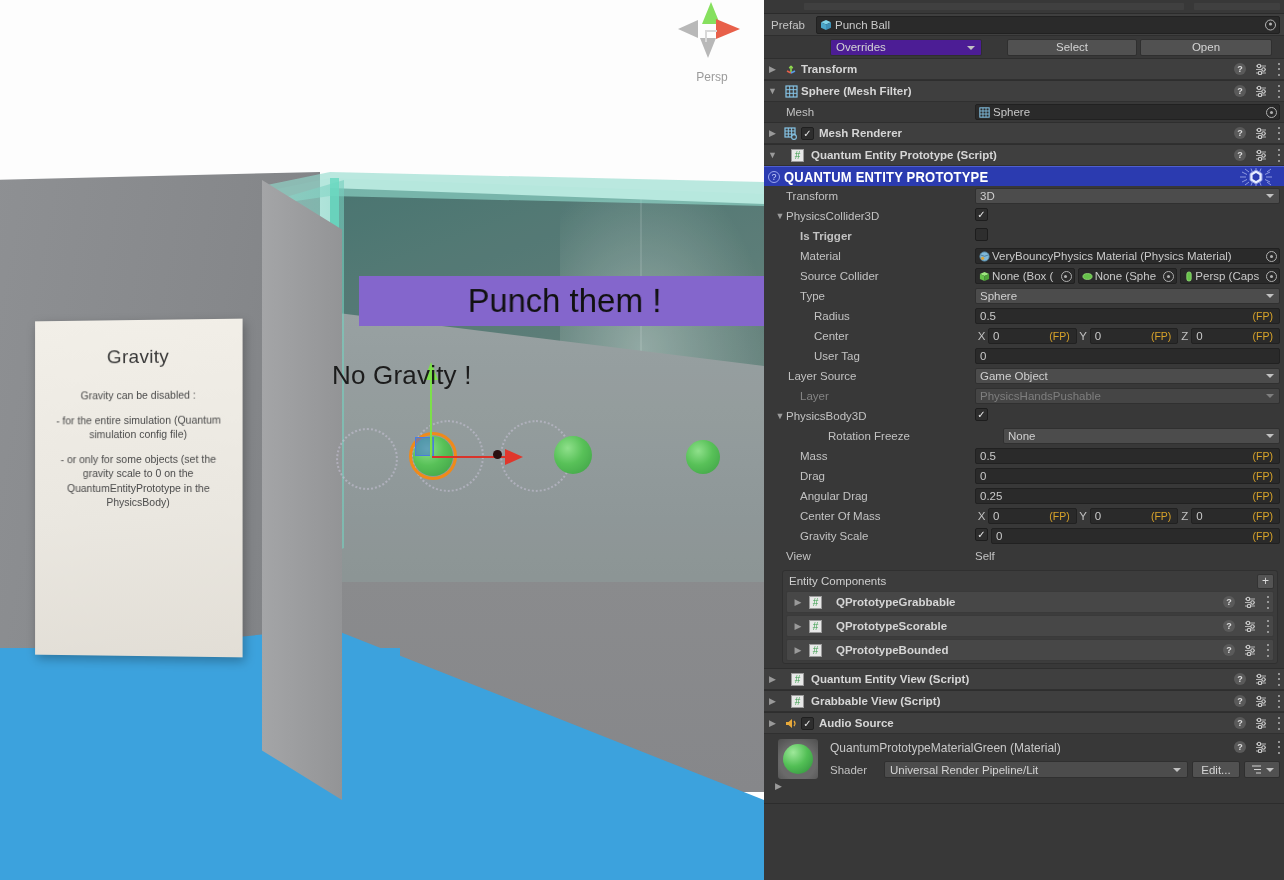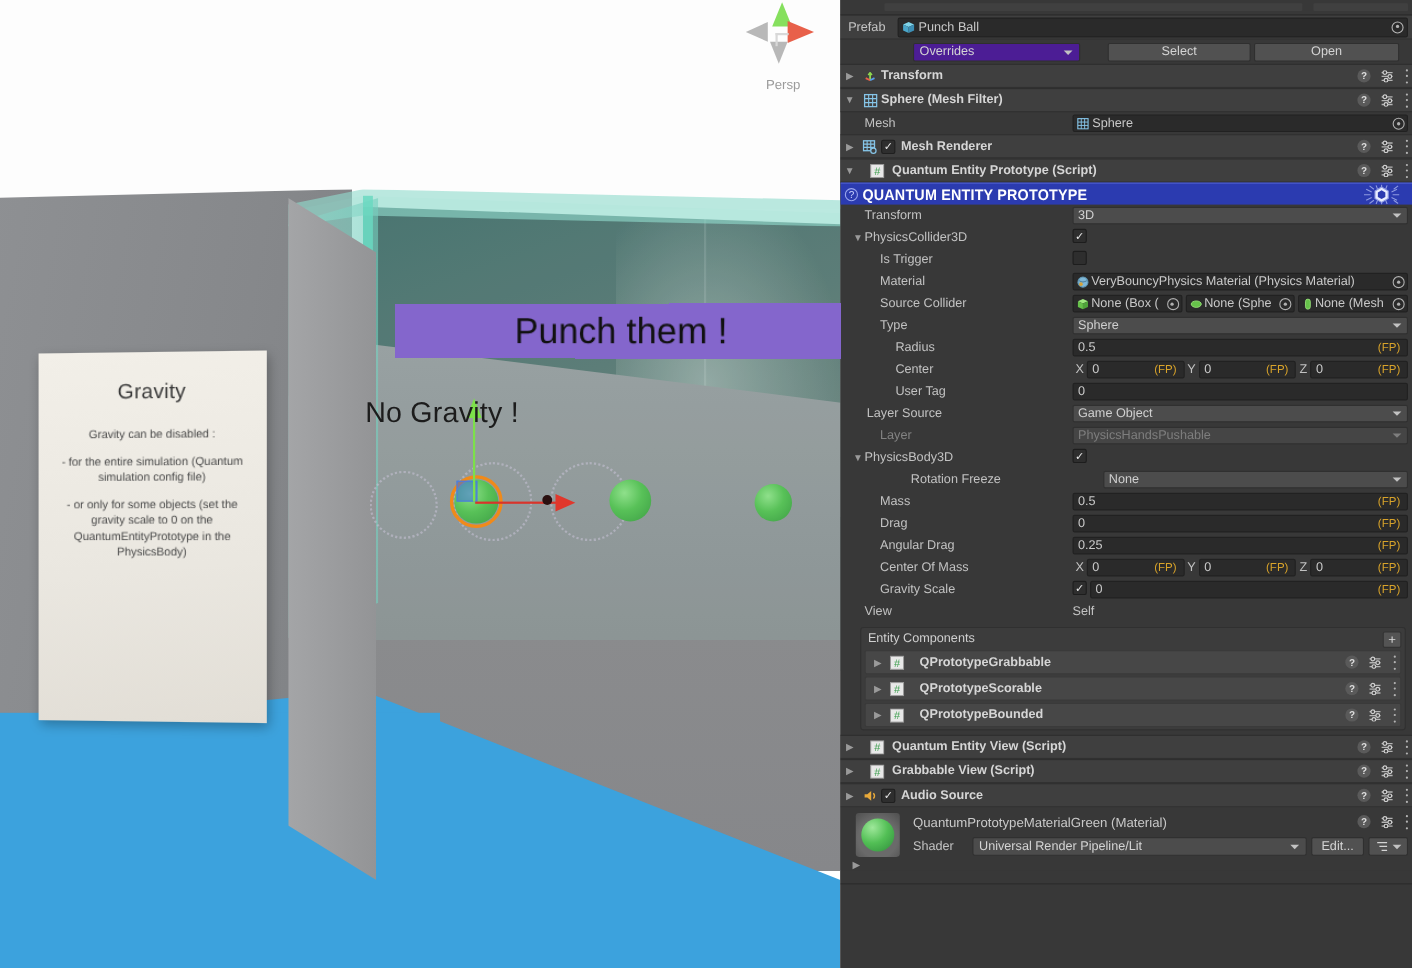--- a/index.html
+++ b/index.html
@@ -608,21 +608,21 @@
     </div>
 
     <div class="row" style="padding-left:10px;">
       <span class="foldout" style="width:12px;">▼</span>
       <span class="lbl">PhysicsCollider3D</span>
       <div class="ctl">
         <div class="cbox">✓</div>
       </div>
     </div>
 
-    <div class="row" style="padding-left:36px;">
+    <div class="row" style="padding-left:36px;font-weight:bold;">
       <span class="lbl">Is Trigger</span>
       <div class="ctl">
         <div class="cbox"></div>
       </div>
     </div>
 
     <div class="row" style="padding-left:36px;">
       <span class="lbl">Material</span>
       <div class="ctl">
         <div class="obj-mini">
@@ -661,21 +661,21 @@
           </span>
           <span>None (Sphe</span>
           <span class="picker2"></span>
         </div>
         <div class="obj-mini" style="flex:1;">
           <span style="margin:0 2px 0 2px;display:flex;">
             <svg width="8" height="11" viewBox="0 0 8 12">
               <rect x="1.6" y="1" width="4.8" height="10" rx="2.4" fill="#66c24a" stroke="#9ee87f" stroke-width="0.8"></rect>
             </svg>
           </span>
-          <span>None (Mesh</span>
+          <span>Persp (Caps</span>
           <span class="picker2"></span>
         </div>
       </div>
     </div>
 
     <div class="row" style="padding-left:36px;">
       <span class="lbl">Type</span>
       <div class="ctl">
         <div class="dropdown">
           <span>Sphere</span>

